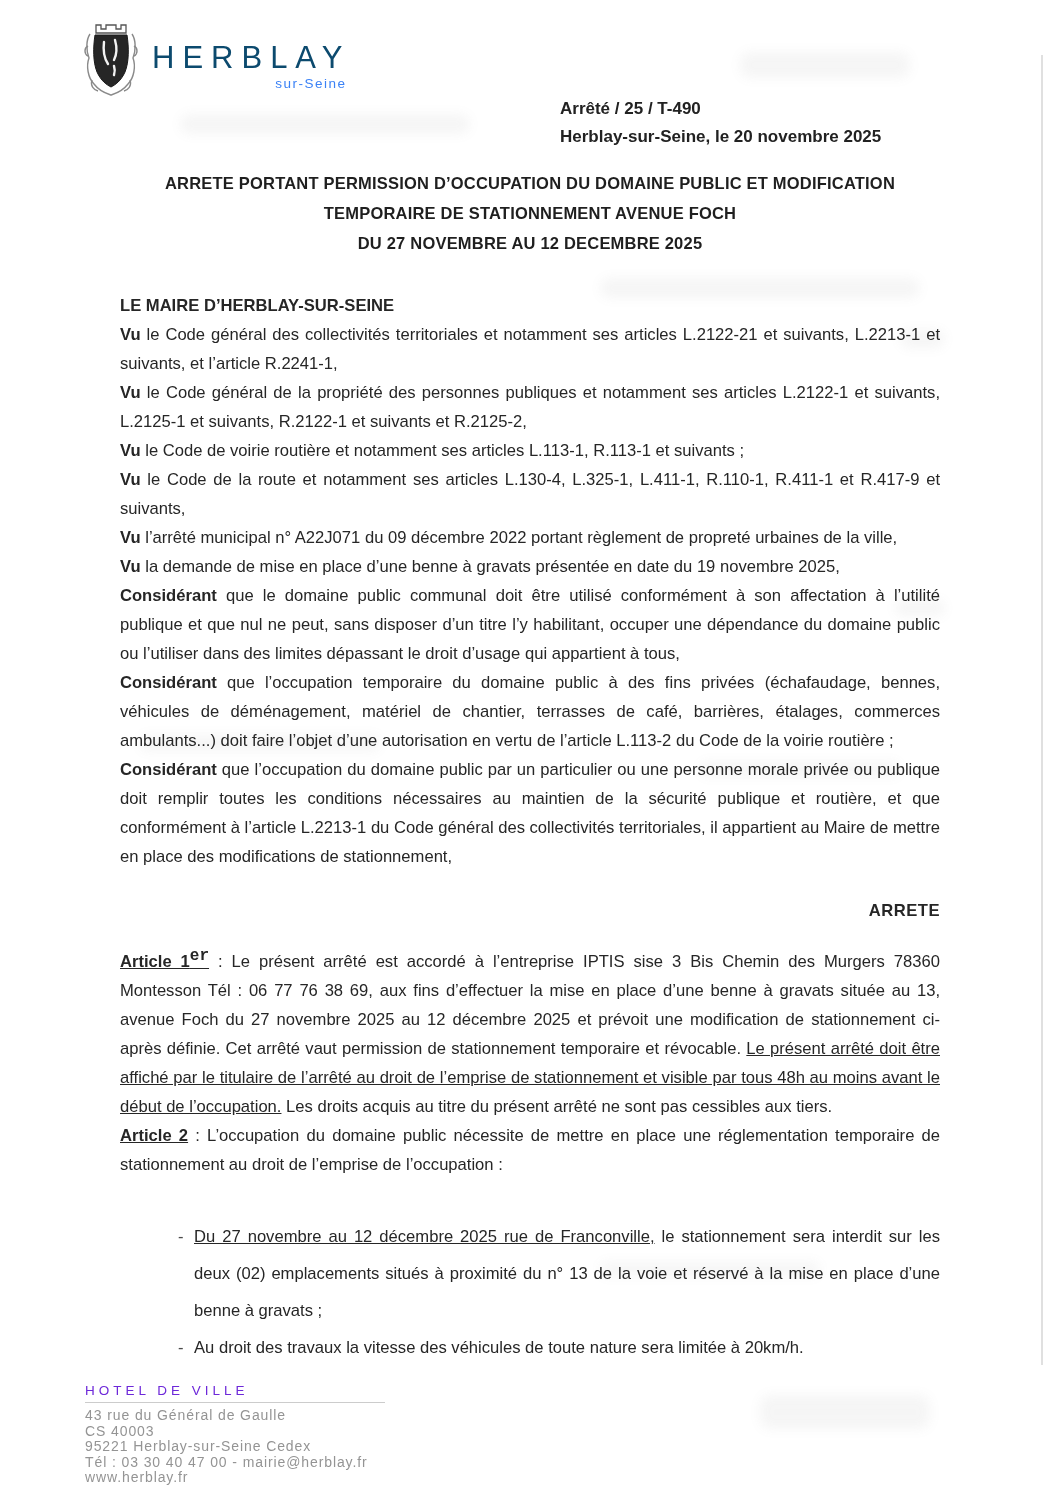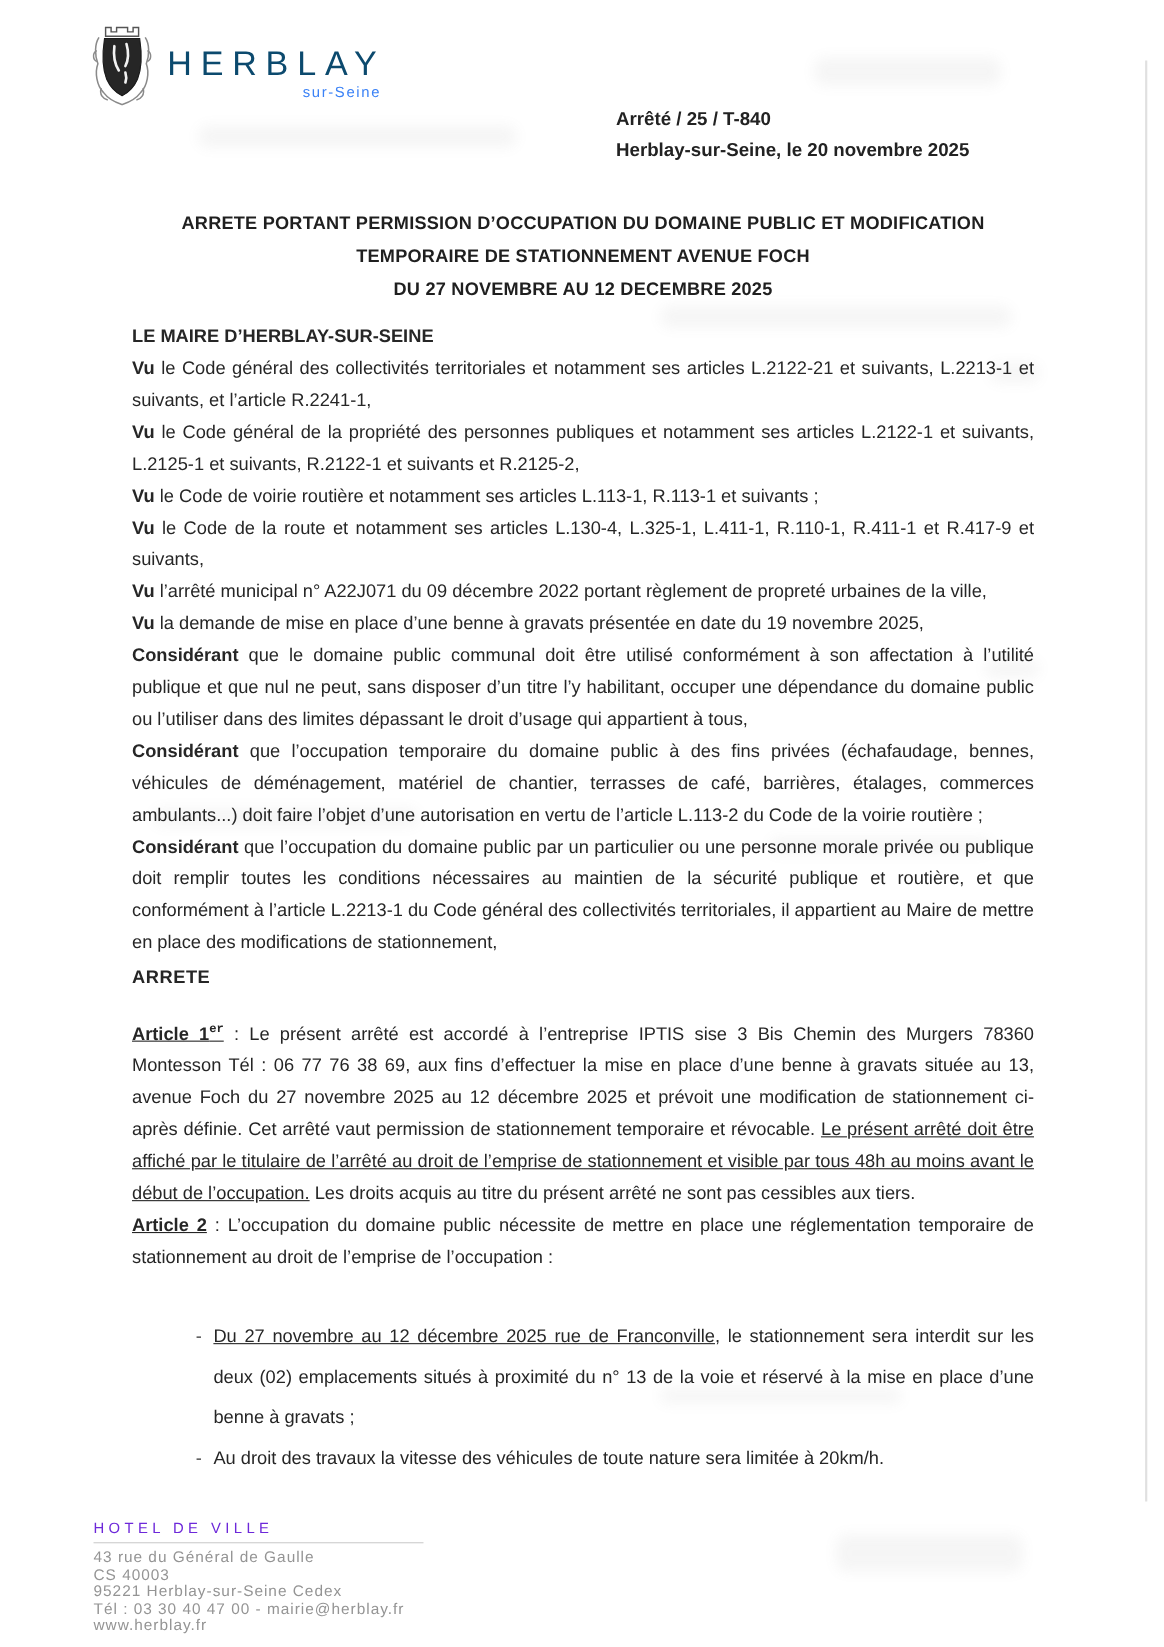--- a/index.html
+++ b/index.html
@@ -27,39 +27,39 @@
     display:block;text-align:right;font-size:13.5px;letter-spacing:1.5px;
     color:#3b82f6;margin-top:3px;padding-right:4px;
   }
   
   .ref-block{
     position:absolute;left:560px;top:95px;
     font-weight:700;font-size:17px;line-height:28px;color:#222;
   }
   
   .doc-title{
-    position:absolute;left:120px;top:188px;width:820px;
+    position:absolute;left:120px;top:168px;width:820px;
     text-align:center;font-weight:700;font-size:16.5px;line-height:30px;
     color:#1f1f1f;letter-spacing:0.2px;
   }
   
   .body{
     position:absolute;left:120px;top:291px;width:820px;
     font-size:16.6px;line-height:29px;text-align:justify;color:var(--ink);
   }
   .maire{margin:0;font-weight:700;}
   .para{margin:0;}
   .lead{font-weight:700;}
   .arrete-heading{
-    text-align:left;font-weight:700;letter-spacing:0.5px;
-    margin:3px 0 22px 0;
+    text-align:right;font-weight:700;letter-spacing:0.5px;
+    margin:25px 0 22px 0;
   }
   .art-label{font-weight:700;}
   .art-label u, .ul{text-decoration:underline;}
-  sup{font-size:11px;line-height:0;font-family:Liberation Mono, monospace;}
+  sup{font-size:16px;line-height:0;font-family:Liberation Mono, monospace;}
   
   .bullets{margin:39px 0 0 58px;}
   .bullet{
     position:relative;padding-left:16px;line-height:37px;
     text-align:justify;
   }
   .bmark{position:absolute;left:0;top:0;color:#4a4a4a;}
   
   .footer{position:absolute;left:85px;top:1381px;color:var(--footer-gray);}
   .f-name-wrap{width:300px;border-bottom:1.5px solid #cccccc;padding-bottom:3px;margin-bottom:5px;}
@@ -107,21 +107,21 @@
         <path d="M31 20 C33 27 33 34 30 40 M30 46 C31 49 31 52 30 55"></path>
       </g>
     </svg>
     <div class="logo-textblock">
       <div class="logo-name">HERBLAY</div>
       <span class="logo-suffix">sur-Seine</span>
     </div>
   </div>
 
   <div class="ref-block">
-    <div>Arrêté / 25 / T-840</div>
+    <div>Arrêté / 25 / T-490</div>
     <div>Herblay-sur-Seine, le 20 novembre 2025</div>
   </div>
 
   <div class="doc-title">
     <div>ARRETE PORTANT PERMISSION D’OCCUPATION DU DOMAINE PUBLIC ET MODIFICATION</div>
     <div>TEMPORAIRE DE STATIONNEMENT AVENUE FOCH</div>
     <div>DU 27 NOVEMBRE AU 12 DECEMBRE 2025</div>
   </div>
 
   <div class="body">

